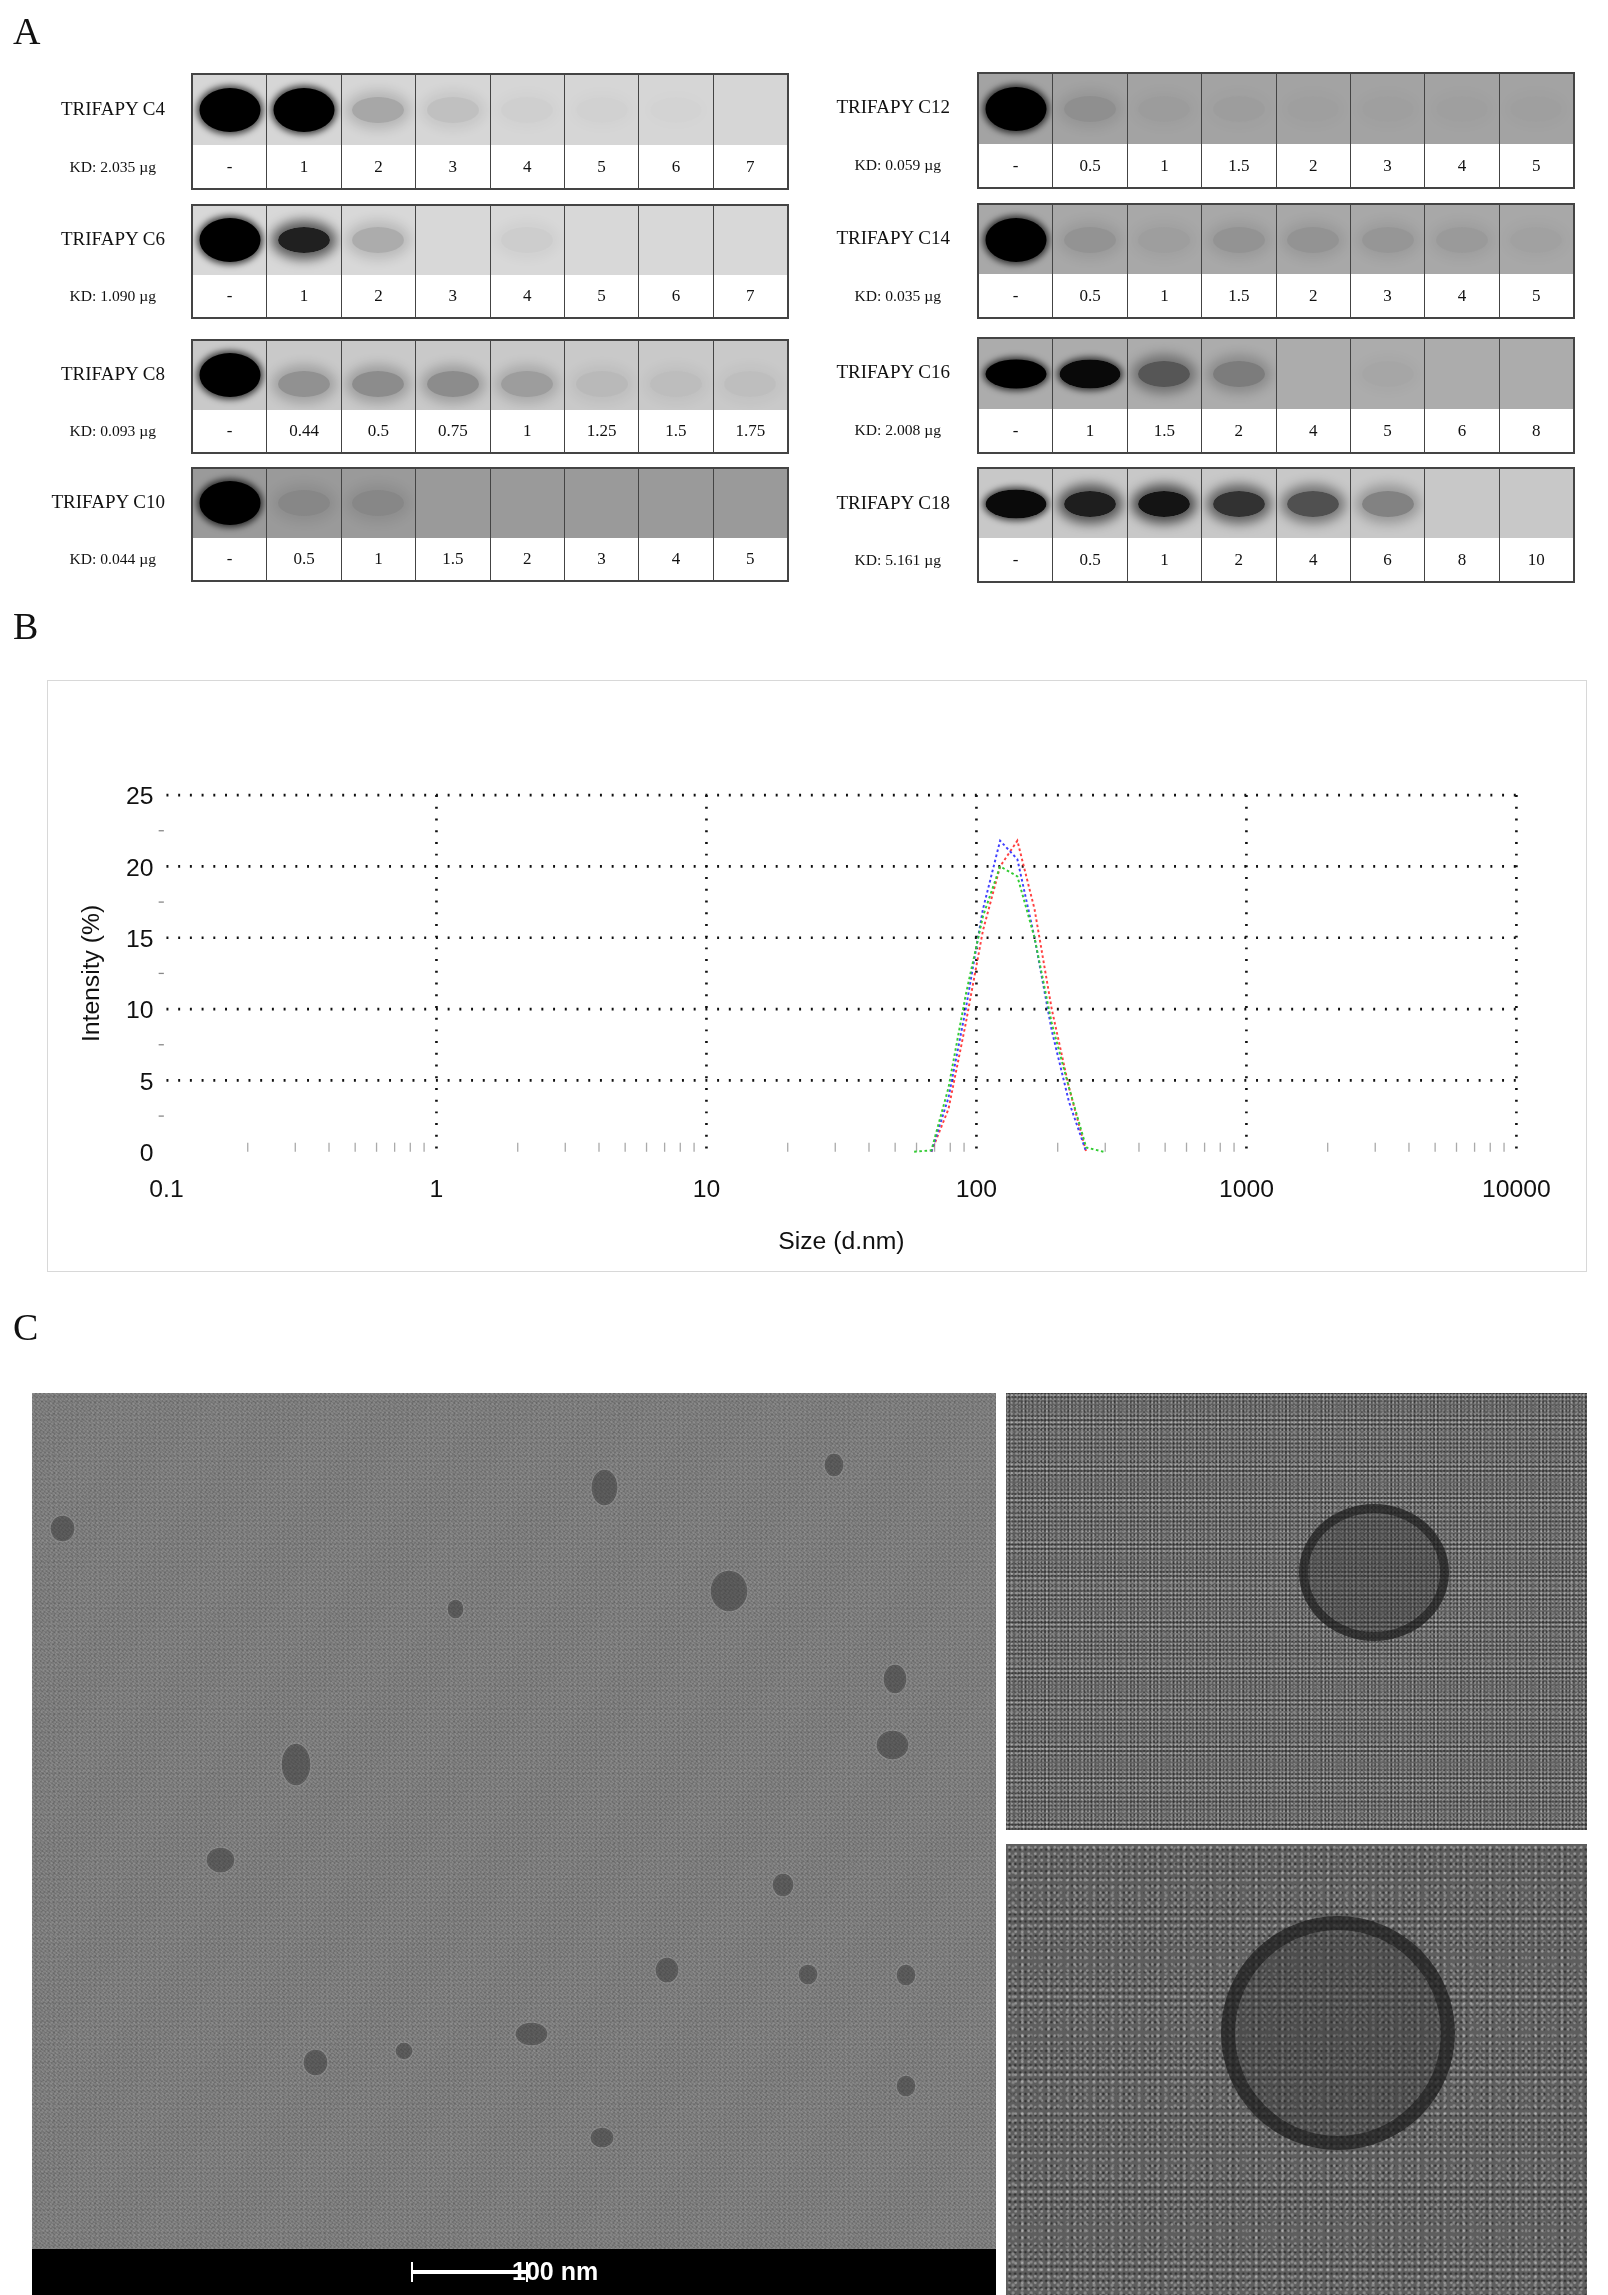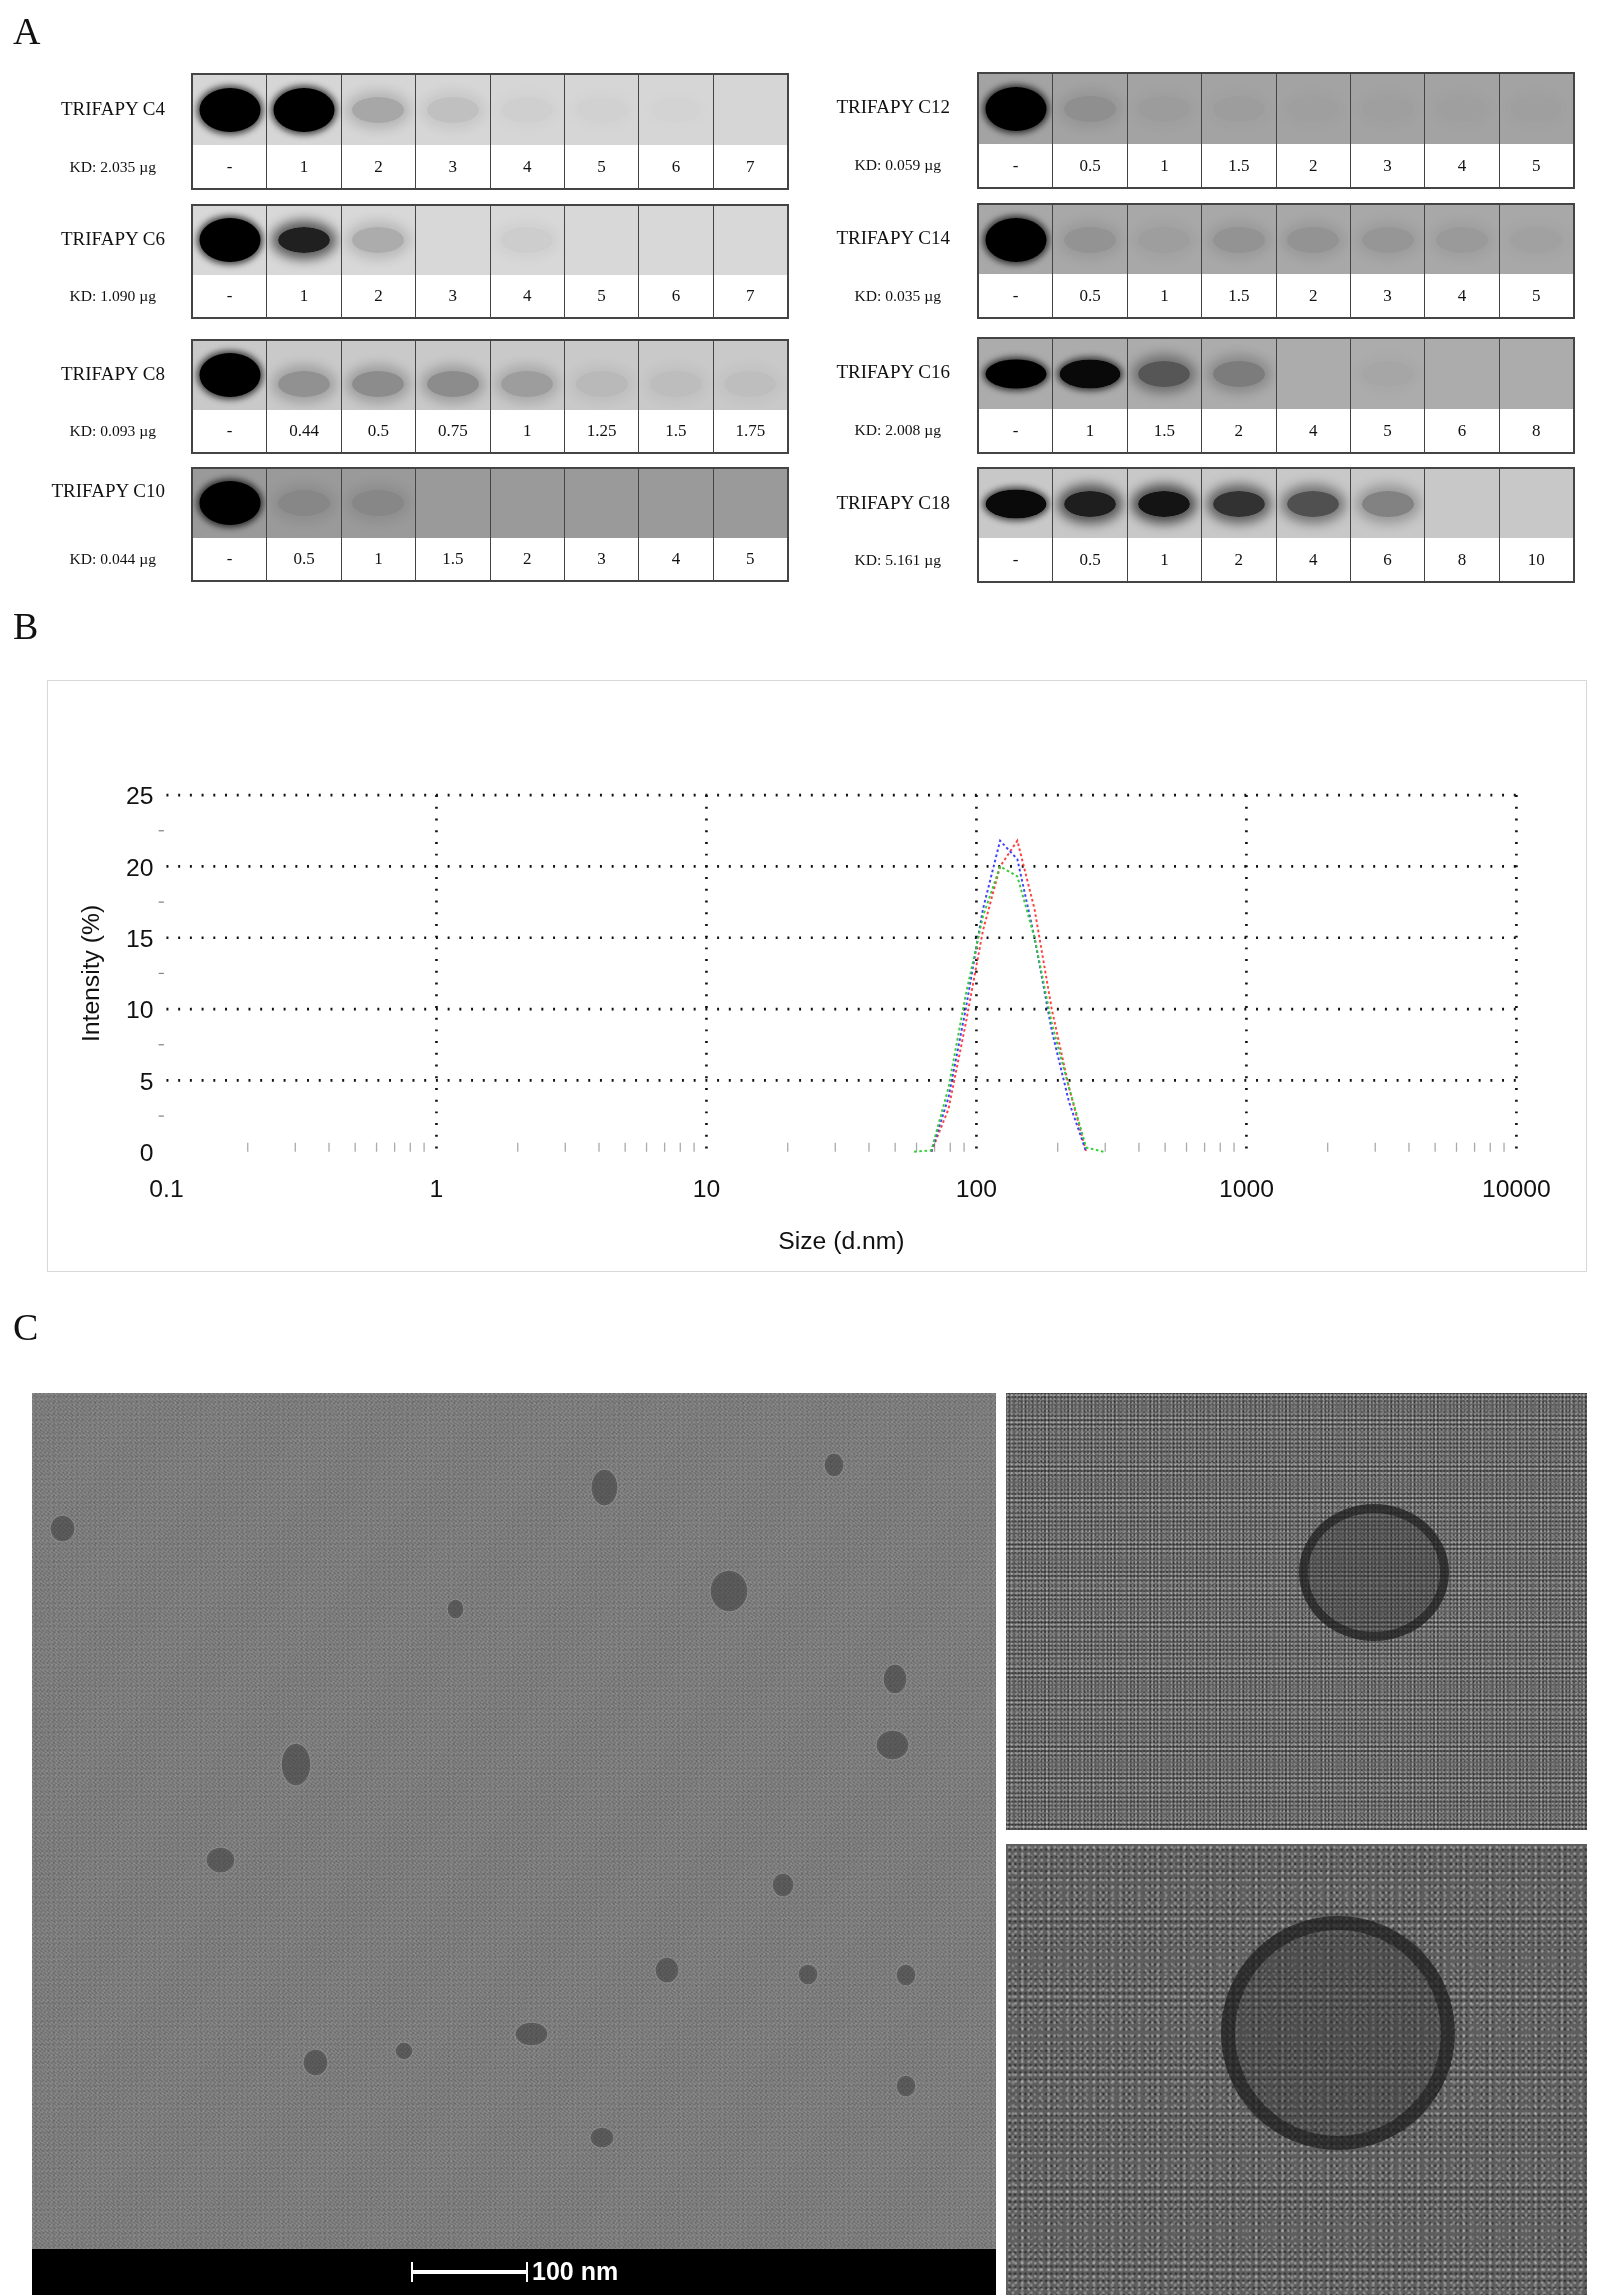--- a/index.html
+++ b/index.html
@@ -34,21 +34,21 @@
       repeating-linear-gradient(-53deg, rgba(255,255,255,.04) 0 2px, rgba(0,0,0,.05) 2px 3.3px);
     background-size: 4.6px 4.6px, 5.9px 5.9px, auto, auto; }
   .particle { position:absolute; border-radius:50%; background:rgba(60,60,60,.55);
               box-shadow:0 0 0 1.3px rgba(45,45,45,.5), 0 0 0 2.6px rgba(170,170,170,.25); }
   .scalebar-strip { position:absolute; left:0; right:0; bottom:0; height:46px; background:#000; }
   .scalebar-line { position:absolute; left:379px; top:19.5px; width:117px; height:5.2px;
                    border-left:2.6px solid #fff; border-right:2.6px solid #fff; box-sizing:border-box; }
   .scalebar-line::before { content:""; position:absolute; left:0; right:0; top:0.7px; height:3.9px; background:#fff; }
   .scalebar-line { height:19.5px; top:13px; }
   .scalebar-line::before { top:7.8px; height:3.9px; }
-  .scalebar-text { position:absolute; left:500px; top:7.8px; color:#fff;
+  .scalebar-text { position:absolute; left:480px; top:7.8px; color:#fff;
                    font-family:"Liberation Sans", sans-serif; font-weight:bold; font-size:25px; }
   .micro-zoom { background-color:#5e5e5e;
     background-image:
       radial-gradient(circle, rgba(255,255,255,.35) 0 1px, transparent 1.6px),
       radial-gradient(circle, rgba(0,0,0,.45) 0 1px, transparent 1.6px),
       radial-gradient(circle, rgba(230,230,230,.3) 0 1.3px, transparent 2px);
     background-size: 3.9px 3.9px, 3.3px 4.6px, 5.9px 5.2px;
     background-position: 0 0, 1.3px 2px, 2.6px 0.7px; }
   .micro-zoom-1 { left:1006px; top:1393px; width:581px; height:437px; }
   .micro-zoom-2 { left:1006px; top:1844px; width:581px; height:451px;
@@ -204,21 +204,21 @@
         </div>
         <div class="lane-label">1.5</div>
       </div>
       <div class="lane">
         <div class="lane-gel" style="background: rgb(201, 201, 201);">
           <div class="band" style="width: 52px; height: 26px; background: rgba(0, 0, 0, 0.05); box-shadow: rgba(0, 0, 0, 0.035) 0px 0px 11.7px 6.5px; top: 62%;"></div>
         </div>
         <div class="lane-label">1.75</div>
       </div>
     </div>
-    <div class="gel-name" style="right: 1443px; top: 480px;">TRIFAPY C10</div>
+    <div class="gel-name" style="right: 1443px; top: 491px;">TRIFAPY C10</div>
     <div class="gel-kd" style="right: 1452px; top: 550px;">KD: 0.044 µg</div>
     <div class="gel-box" style="left: 191px; top: 467px; width: 598px; height: 115px;">
       <div class="lane">
         <div class="lane-gel" style="background: rgb(154, 154, 154);">
           <div class="band" style="width: 61px; height: 44px; background: rgb(0, 0, 0); box-shadow: rgba(0, 0, 0, 0.7) 0px 0px 6.5px 2.6px;"></div>
         </div>
         <div class="lane-label">-</div>
       </div>
       <div class="lane">
         <div class="lane-gel" style="background: rgb(154, 154, 154);">

